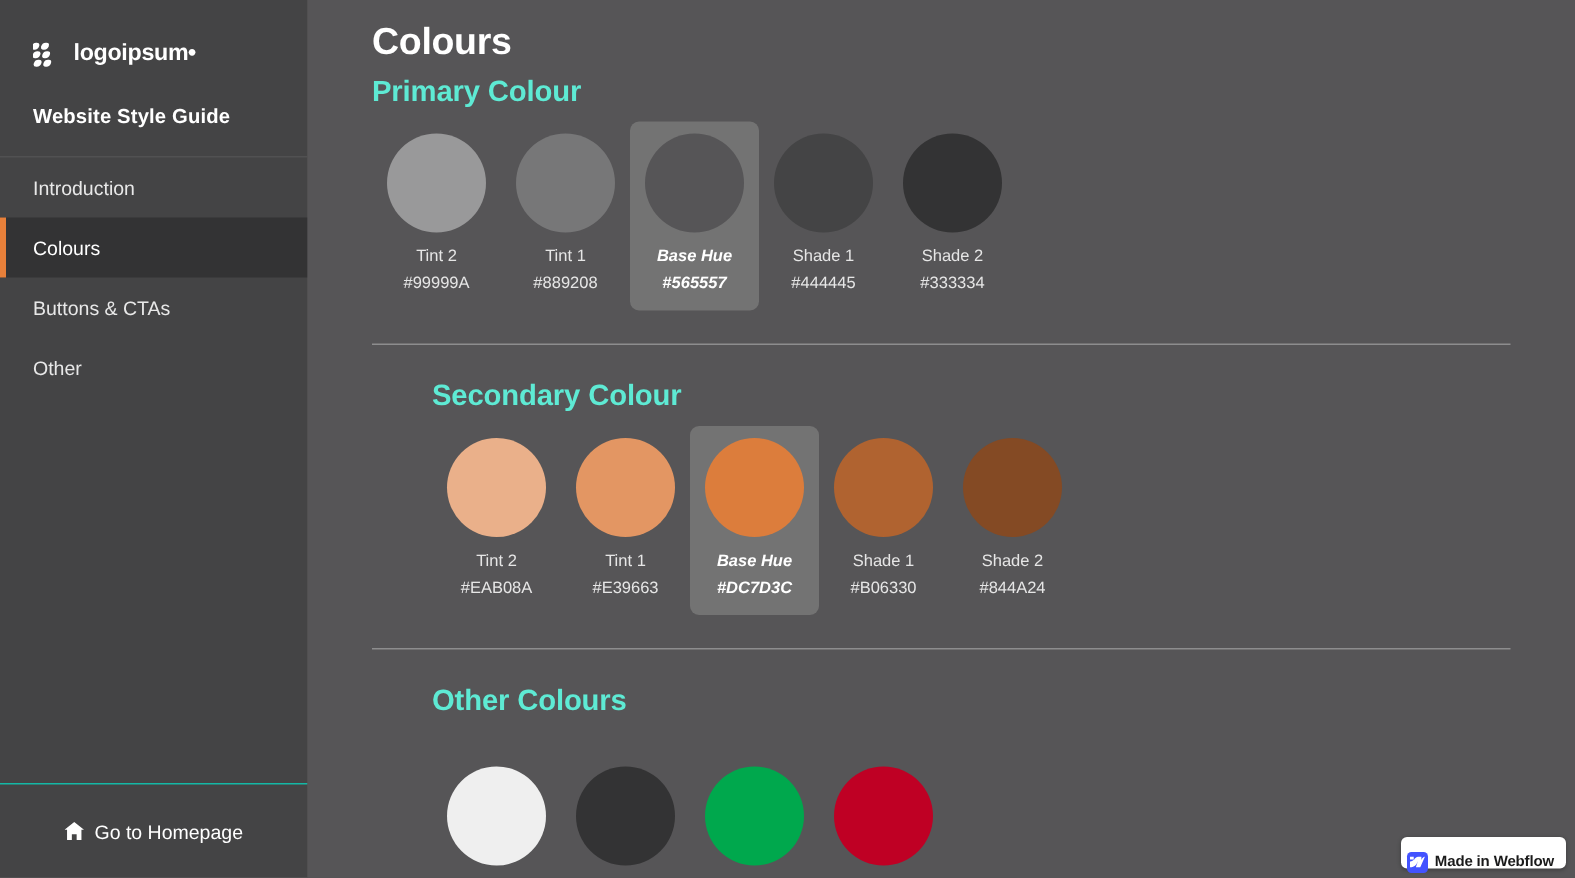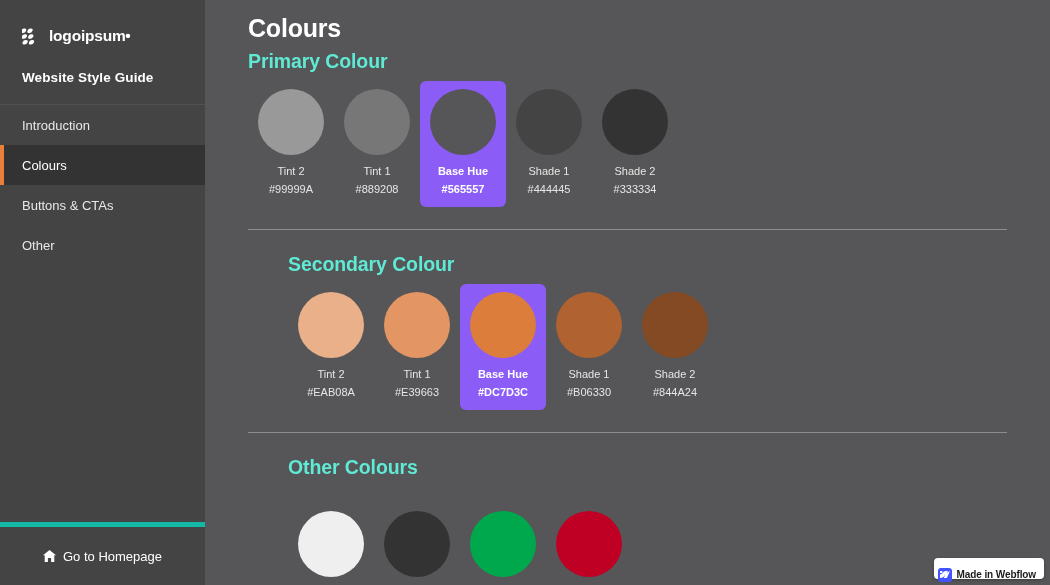--- a/index.html
+++ b/index.html
@@ -95,21 +95,21 @@
   }
   .nav-item .nav-label { display: block; text-align: right; }
 
   .nav-item.active {
     background: #333334;
     border-left: 4px solid #e8803a;
     color: #ffffff;
   }
 
   .sidebar-foot {
-    border-top: 5px solid #14b8a6;
+    border-top: 1px solid #14b8a6;
     height: 63px;
     display: flex;
     align-items: center;
     justify-content: center;
     gap: 7px;
     font-size: 13px;
     color: #ffffff;
     cursor: pointer;
   }
 
@@ -154,21 +154,22 @@
     width: 86px;
     padding: 8px 0 12px 0;
     border-radius: 6px;
     display: flex;
     flex-direction: column;
     align-items: center;
     margin-right: 0px;
   }
 
   .swatch.base {
-    background: #8b5cf6;
+    background: #737373;
+    font-style: italic;
   }
 
   .swatch-dot {
     width: 66px;
     height: 66px;
     border-radius: 50%;
   }
 
   .swatch-name {
     font-size: 11px;

